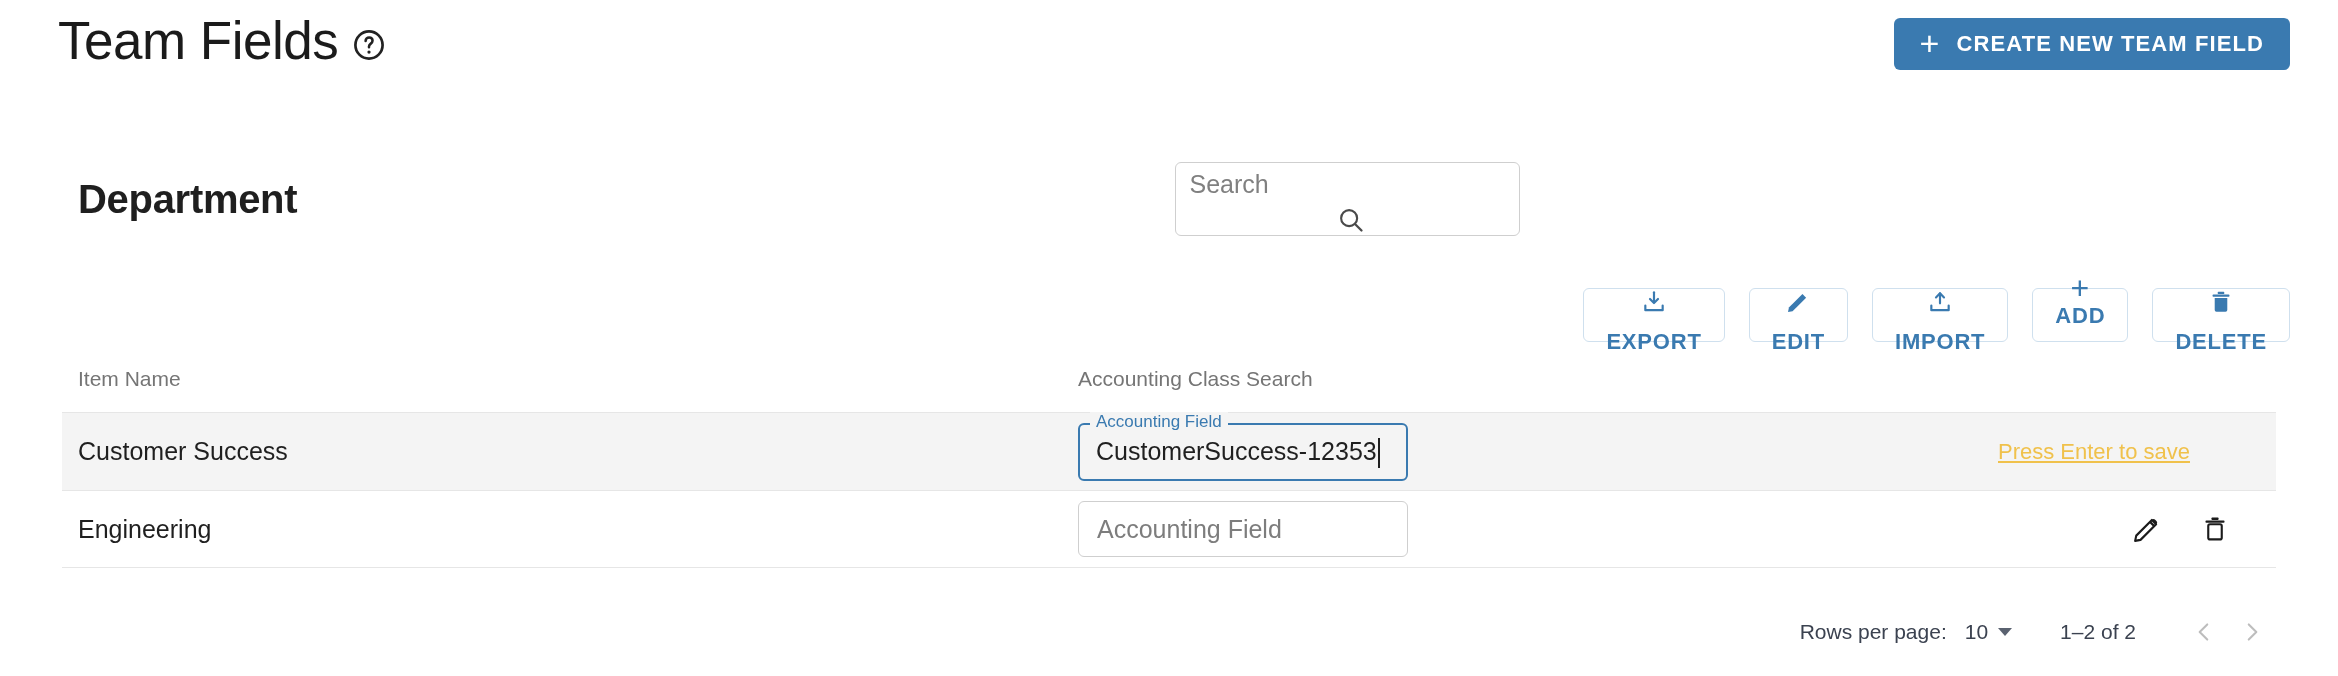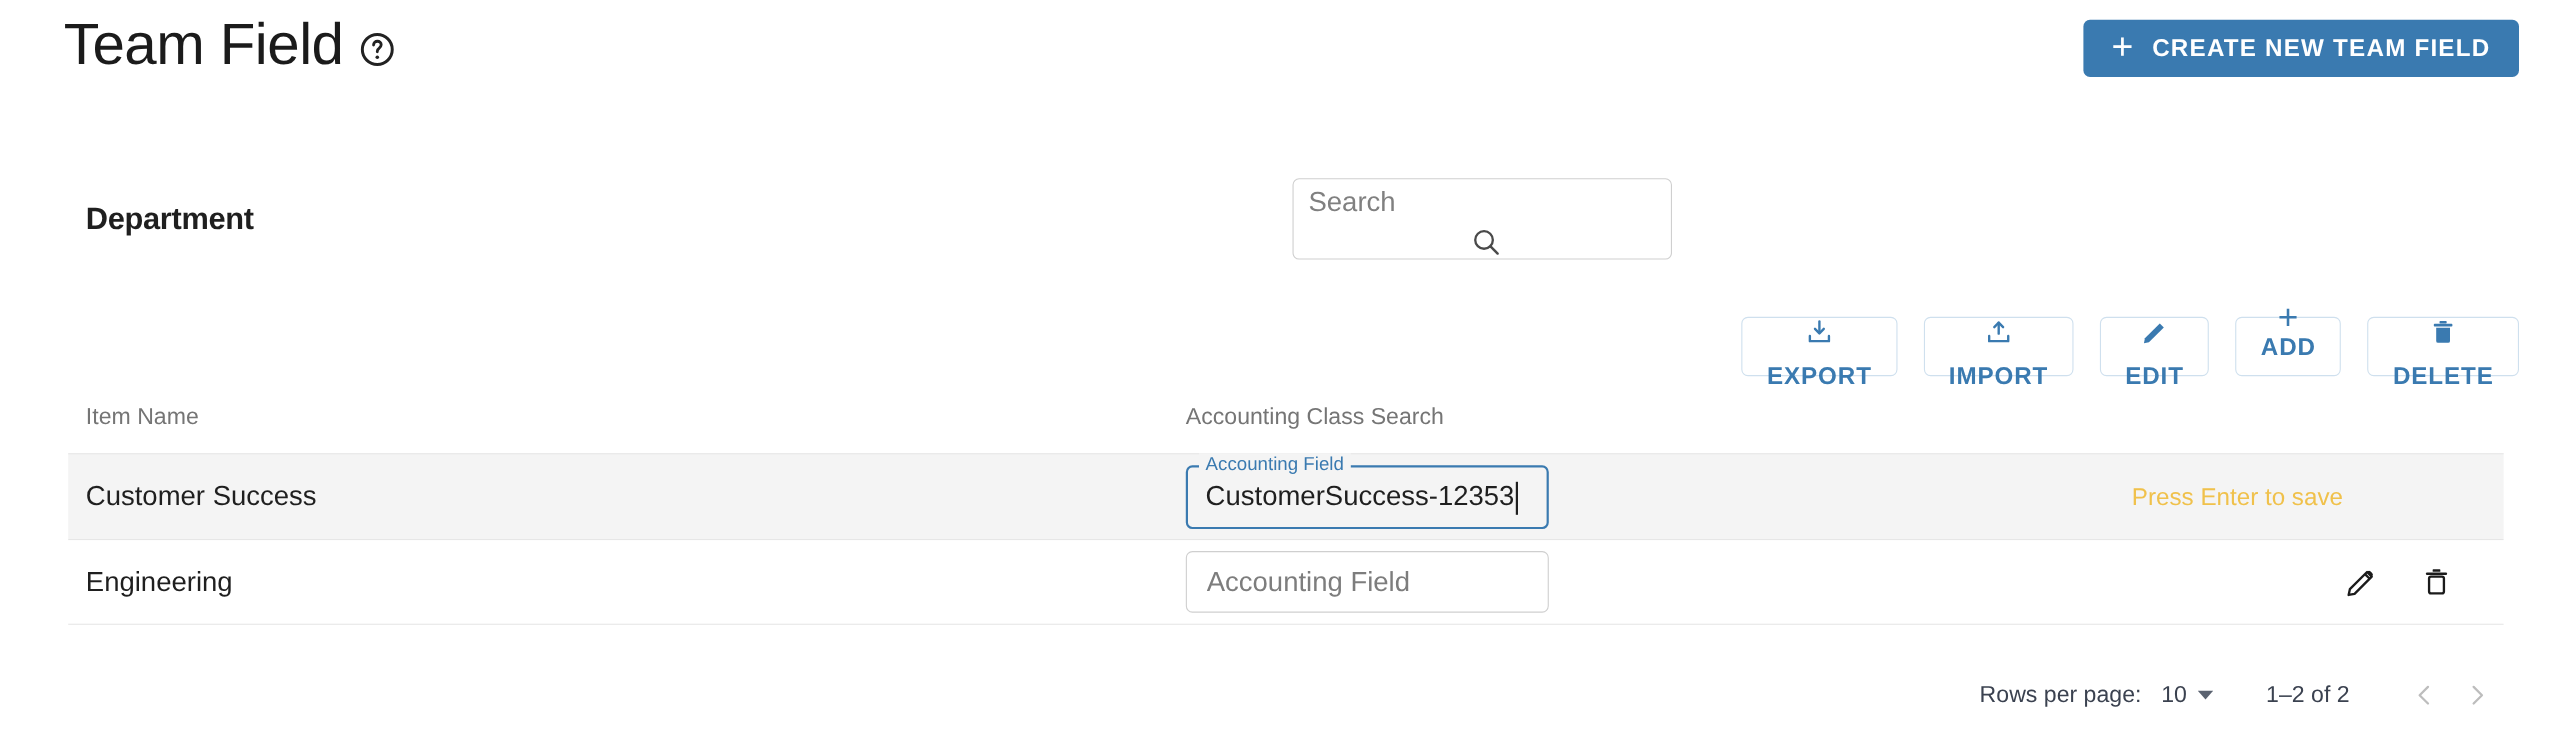--- a/index.html
+++ b/index.html
@@ -73,21 +73,21 @@
 
   
   .section-row {
     position: absolute;
     left: 0; right: 0; top: 168px;
     height: 62px;
   }
   .section-title {
     position: absolute;
     left: 78px; top: 0;
-    font-size: 28px;
+    font-size: 40px;
     font-weight: bold;
     color: #1f1f1f;
     line-height: 62px;
     letter-spacing: -0.3px;
   }
   .items-count {
     position: absolute;
     right: 1062px; top: 0;
     line-height: 62px;
     font-size: 22px;
@@ -240,25 +240,26 @@
     flex: 1 1 auto;
     display: flex;
     justify-content: flex-end;
     align-items: center;
     gap: 38px;
     padding-right: 46px;
   }
   .row-actions .act { width: 30px; height: 30px; cursor: pointer; display:block; }
   .save-hint {
     flex: 1 1 auto;
-    text-align: left;
+    text-align: center;
     padding-right: 26px;
     font-size: 22px;
     color: #f0c14b;
     white-space: nowrap;
+    text-decoration: underline;
   }
 
   
   .pagination {
     position: absolute;
     right: 62px; top: 608px;
     display: flex;
     align-items: center;
     gap: 0;
     font-size: 21px;
@@ -290,21 +291,21 @@
   }
   .pg-arrow svg { display: block; }
 </style>
 </head>
 <body>
 
 <div class="page">
 
   <div class="page-header">
     <div class="page-title-wrap">
-      <div class="page-title">Team Field</div>
+      <div class="page-title">Team Fields</div>
       <span class="help-icon">
         <svg width="34" height="34" viewBox="0 0 24 24" fill="none">
           <circle cx="12" cy="12" r="9.6" stroke="#222" stroke-width="1.9"></circle>
           <path d="M9.6 9.1c0-1.4 1.1-2.4 2.5-2.4s2.4 1 2.4 2.3c0 1.1-.6 1.6-1.4 2.2-.8.6-1.1 1-1.1 1.9v.4" stroke="#222" stroke-width="1.8" stroke-linecap="round" fill="none"></path>
           <circle cx="12" cy="17" r="1.15" fill="#222"></circle>
         </svg>
       </span>
     </div>
 
     <button class="create-btn">
@@ -336,35 +337,35 @@
           <path d="M8.3 9.2 12 13l3.7-3.8" stroke="#3a7ab0" stroke-width="2" stroke-linecap="round" stroke-linejoin="round"></path>
           <path d="M4 15.2v4.3h16v-4.3" stroke="#3a7ab0" stroke-width="2" stroke-linecap="round" stroke-linejoin="round"></path>
         </svg>
       </span>
       <span>EXPORT</span>
     </button>
 
     <button class="tb-btn">
       <span class="tb-ico">
         <svg class="tb-ico" viewBox="0 0 24 24" fill="none">
+          <path d="M3.6 17.1 16.1 4.6l3.4 3.4L7 20.5l-4.2.8z" fill="#3a7ab0"></path>
+        </svg>
+      </span>
+      <span>EDIT</span>
+    </button>
+
+    <button class="tb-btn">
+      <span class="tb-ico">
+        <svg class="tb-ico" viewBox="0 0 24 24" fill="none">
           <path d="M12 13.2V4" stroke="#3a7ab0" stroke-width="2" stroke-linecap="round"></path>
           <path d="M8.3 7.8 12 4l3.7 3.8" stroke="#3a7ab0" stroke-width="2" stroke-linecap="round" stroke-linejoin="round"></path>
           <path d="M4 15.2v4.3h16v-4.3" stroke="#3a7ab0" stroke-width="2" stroke-linecap="round" stroke-linejoin="round"></path>
         </svg>
       </span>
       <span>IMPORT</span>
-    </button>
-
-    <button class="tb-btn">
-      <span class="tb-ico">
-        <svg class="tb-ico" viewBox="0 0 24 24" fill="none">
-          <path d="M3.6 17.1 16.1 4.6l3.4 3.4L7 20.5l-4.2.8z" fill="#3a7ab0"></path>
-        </svg>
-      </span>
-      <span>EDIT</span>
     </button>
 
     <button class="tb-btn">
       <span class="plus-glyph">+</span>
       <span>ADD</span>
     </button>
 
     <button class="tb-btn">
       <span class="tb-ico">
         <svg class="tb-ico" viewBox="0 0 24 24" fill="none">

